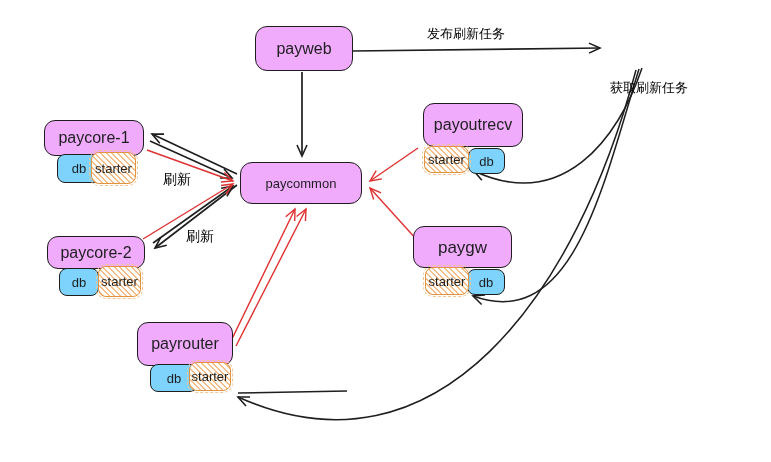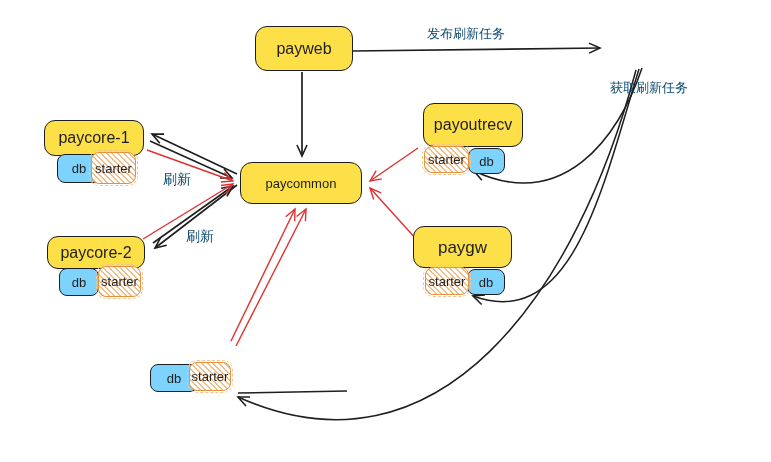--- a/index.html
+++ b/index.html
@@ -2,37 +2,37 @@
 <html><head>
 <meta charset="utf-8">
 <style>
   html,body{margin:0;padding:0;background:#ffffff;}
   .stage{
     position:relative;width:771px;height:462px;background:#ffffff;overflow:hidden;
     font-family:"Liberation Sans","DejaVu Sans",sans-serif;color:#1e1e1e;
   }
   .arrows{position:absolute;left:0;top:0;width:771px;height:462px;}
   .node{
-    position:absolute;background:#fde047;border:1.8px solid #1e1e1e;border-radius:11px;
+    position:absolute;background:#f0abfc;border:1.8px solid #1e1e1e;border-radius:11px;
     display:flex;align-items:center;justify-content:center;
     font-size:16px;line-height:1;box-sizing:border-box;z-index:3;
   }
   .node.big{border-radius:12px;}
   .chip{
     position:absolute;border-radius:8px;display:flex;align-items:center;justify-content:center;
     font-size:13px;line-height:1;box-sizing:border-box;background:#7dd3fc;
   }
   .chip.db{border:1.7px solid #1e1e1e;z-index:4;}
   .chip.starter{
     border:1.7px solid #e2933f;
     background-color:#fff;
     background-image:repeating-linear-gradient(45deg, rgba(0,0,0,0) 0px, rgba(0,0,0,0) 2.5px, #f5bd87 2.5px, #f5bd87 4px);
     outline:1.4px dashed #f4c493;outline-offset:1.5px;z-index:5;
   }
-  .elabel{position:absolute;font-size:13px;line-height:1.2;color:#0c4a6e;z-index:6;white-space:nowrap;}
+  .elabel{position:absolute;font-size:13px;line-height:1.2;color:#000000;z-index:6;white-space:nowrap;}
   .elabel.center{transform:translateX(-50%);}
   .watermark{position:absolute;right:10px;bottom:6px;font-size:15px;color:#c9c9c9;z-index:7;letter-spacing:0.5px;}
 </style>
 </head>
 <body>
 
 <div class="stage">
 
   <svg class="arrows" viewBox="0 0 771 462" xmlns="http://www.w3.org/2000/svg">
     <defs>
@@ -106,20 +106,23 @@
   <div class="node" style="left:413px;top:226px;width:99px;height:42px;font-size:17px;">
       <span>paygw</span>
     </div>
   <div class="chip starter" style="left:425px;top:267px;width:44px;height:28px;">
       <span>starter</span>
     </div>
   <div class="chip db" style="left:467px;top:269px;width:38px;height:26px;">
       <span>db</span>
     </div>
 
+  <div class="node" style="left:137px;top:322px;width:96px;height:44px;">
+      <span>payrouter</span>
+    </div>
   <div class="chip db" style="left:150px;top:364px;width:48px;height:28px;">
       <span>db</span>
     </div>
   <div class="chip starter" style="left:189px;top:362px;width:42px;height:29px;">
       <span>starter</span>
     </div>
 
   <div class="elabel center" style="left:466px;top:26px;">发布刷新任务</div>
   <div class="elabel" style="left:610px;top:80px;">获取刷新任务</div>
   <div class="elabel" style="left:163px;top:171px;font-size:14px;">刷新</div>

